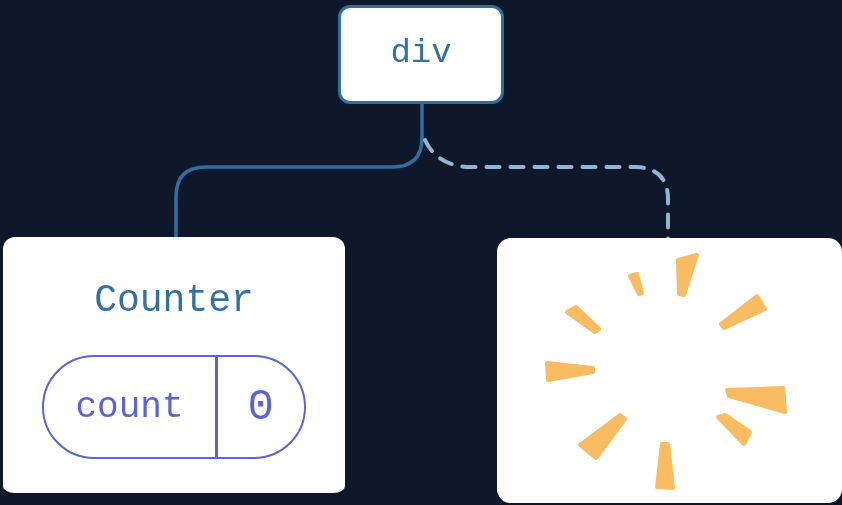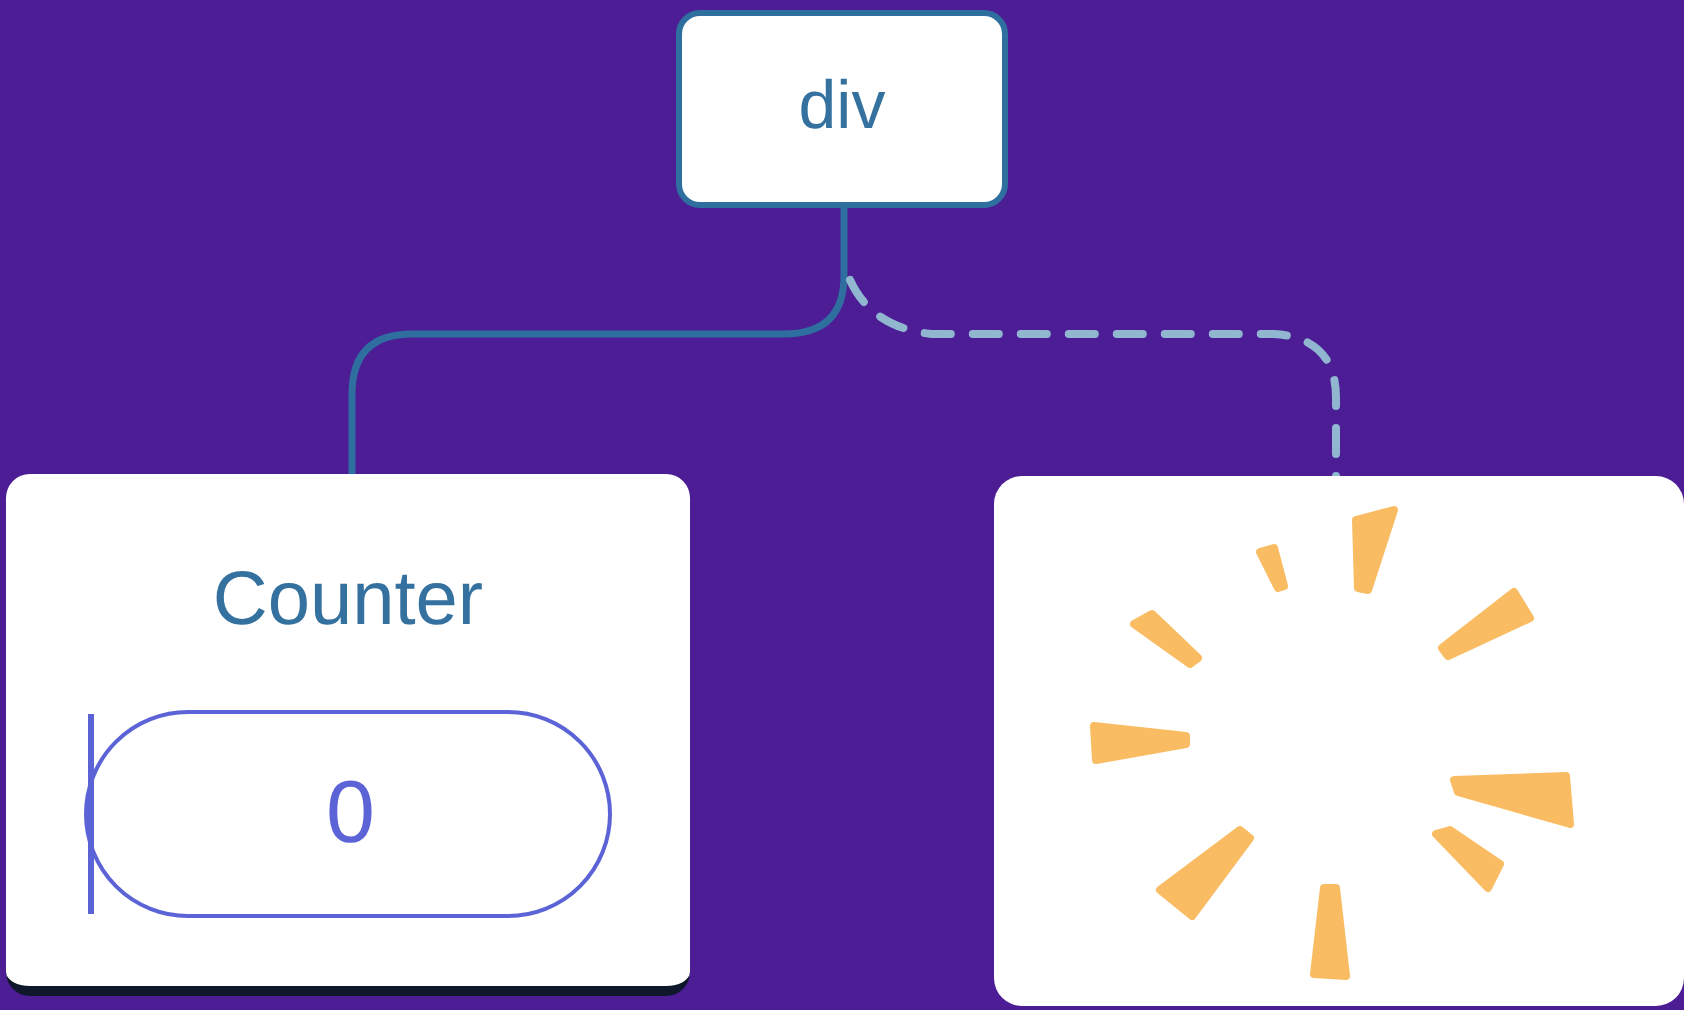--- a/index.html
+++ b/index.html
@@ -4,22 +4,23 @@
 <style>
   html, body {
     margin: 0;
     padding: 0;
     font-family: "Liberation Sans", sans-serif;
   }
   .canvas {
     position: relative;
     width: 842px;
     height: 505px;
-    background: #4c1d95;
+    background: #0f172a;
     overflow: hidden;
+    font-family: Liberation Mono, monospace;
   }
   .connectors {
     position: absolute;
     left: 0;
     top: 0;
     z-index: 1;
   }
   .node-card {
     position: absolute;
     background: #FFFFFF;
@@ -116,20 +117,21 @@
     <path d="M 425 140 Q 436 164 466 167 L 637 167 Q 668 169 668 199 L 668 240" fill="none" stroke-width="4" stroke-linecap="round" stroke-dasharray="13 11" stroke="#91B7D0"></path>
   </svg>
 
   <div class="node-card root-node">
     <span class="node-label">div</span>
   </div>
 
   <div class="node-card counter-node">
     <div class="counter-title">Counter</div>
     <div class="state-pill">
+      <div class="pill-key-cell">count</div>
       <div class="pill-divider"></div>
       <div class="pill-value-cell">0</div>
     </div>
   </div>
 
   <div class="node-card removed-node">
     <svg class="poof" width="345" height="265" viewBox="0 0 345 265">
       <g fill="#F9BC62">
         <g stroke-width="4" stroke-linejoin="round" stroke="#F9BC62">
           <polygon points="181,22 200,17 187,57 182,56"></polygon>

